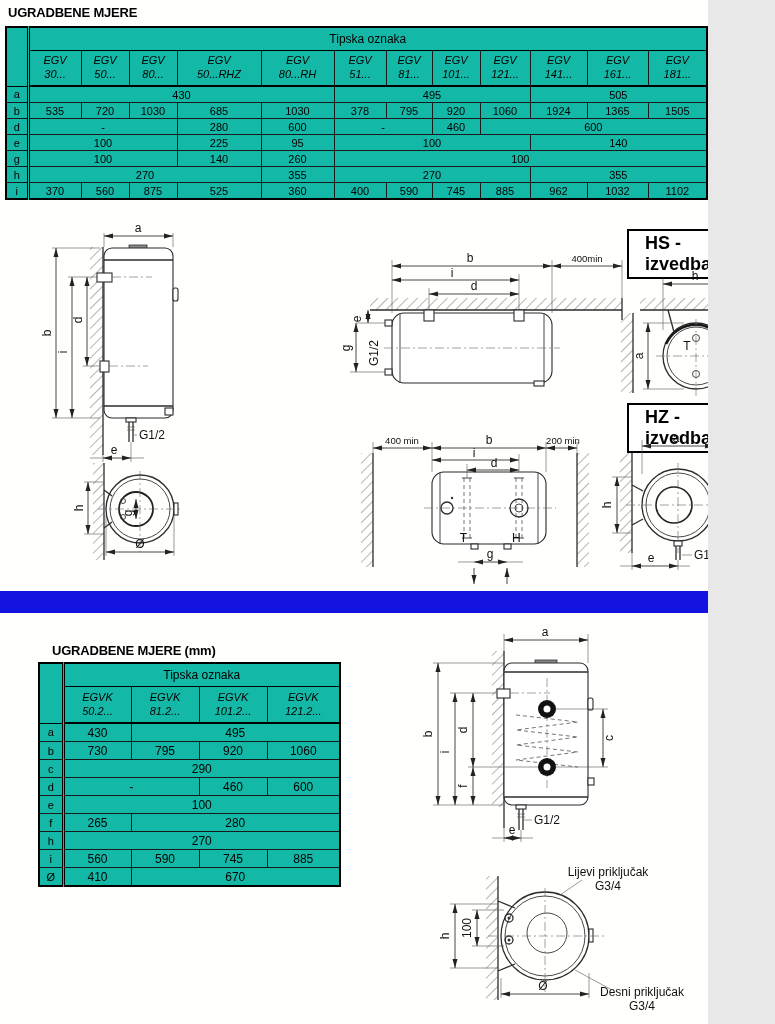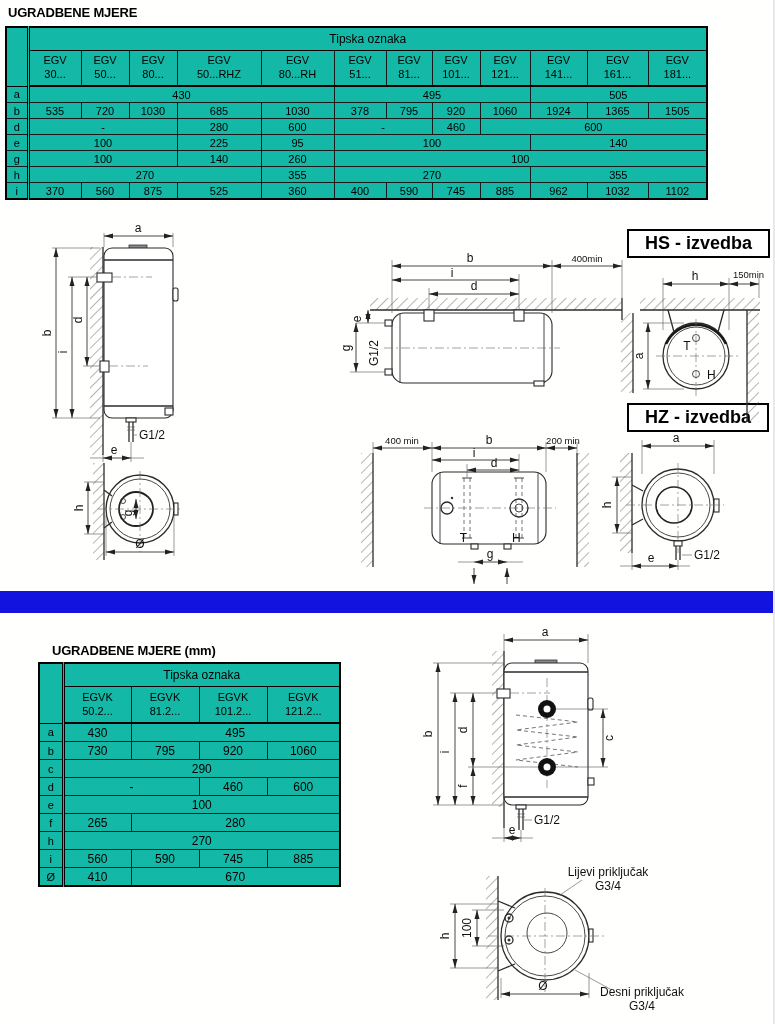--- a/index.html
+++ b/index.html
@@ -1,29 +1,29 @@
 <!DOCTYPE html>
 <html><head>
 <meta charset="utf-8">
 <style>
   html,body{margin:0;padding:0;}
   body{background:#e8e8e8;font-family:"Liberation Sans",sans-serif;}
-  #page{position:relative;width:773px;height:1024px;background:#fffffe;overflow:hidden;
+  #page{position:relative;width:708px;height:1024px;background:#fffffe;overflow:hidden;
         font-family:"Liberation Sans",sans-serif;color:#111;}
   .sec-title{position:absolute;font-weight:bold;font-size:13px;letter-spacing:-0.2px;color:#000;}
   #title1{left:8px;top:5px;}
   #title2{left:52px;top:643px;}
 
   .dim-table{position:absolute;border-collapse:collapse;table-layout:fixed;background:#14b8a6;
              font-size:11px;color:#000;border:2px solid #000;}
   .dim-table th,.dim-table td{border:1px solid #1a1a1a;text-align:center;padding:0;
              font-weight:normal;vertical-align:middle;overflow:hidden;white-space:nowrap;}
   .dim-table td{height:15px;}
   .dim-table .group{height:22px;font-size:12px;}
-  .dim-table .colname{height:34px;line-height:1.25;}
+  .dim-table .colname{height:34px;line-height:1.25;font-style:italic;}
   .dim-table .lblcol{border-right:3px double #000;}
   .dim-table thead th{border-bottom-color:#000;}
   .dim-table thead tr:last-child th{border-bottom:2px solid #000;}
   #table2 td{height:17px;font-size:12px;}
   #table2 .colname{height:35px;}
 
   .badge{position:absolute;border:2px solid #000;background:#fff;padding:2px 16px;
          font-weight:bold;font-size:18px;color:#000;}
   #hs-badge{left:627px;top:229px;}
   #hz-badge{left:627px;top:403px;}

